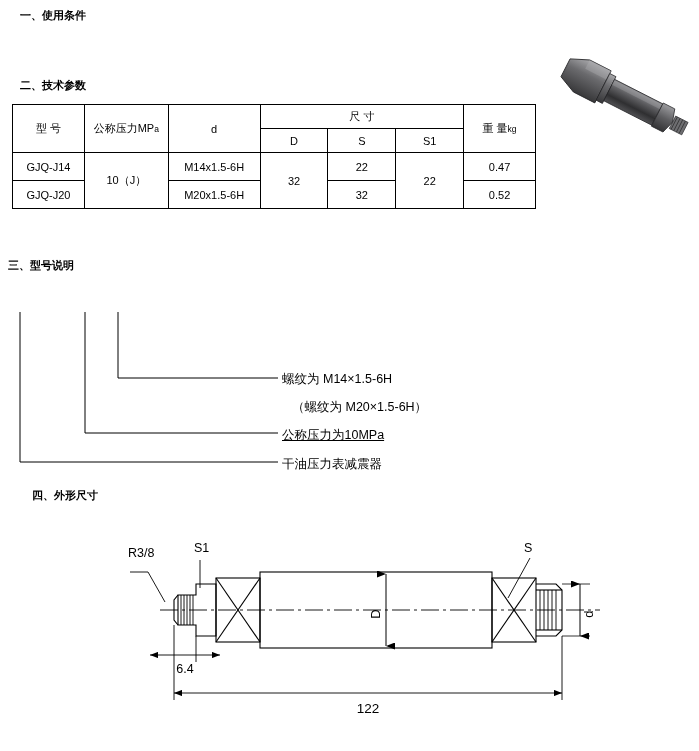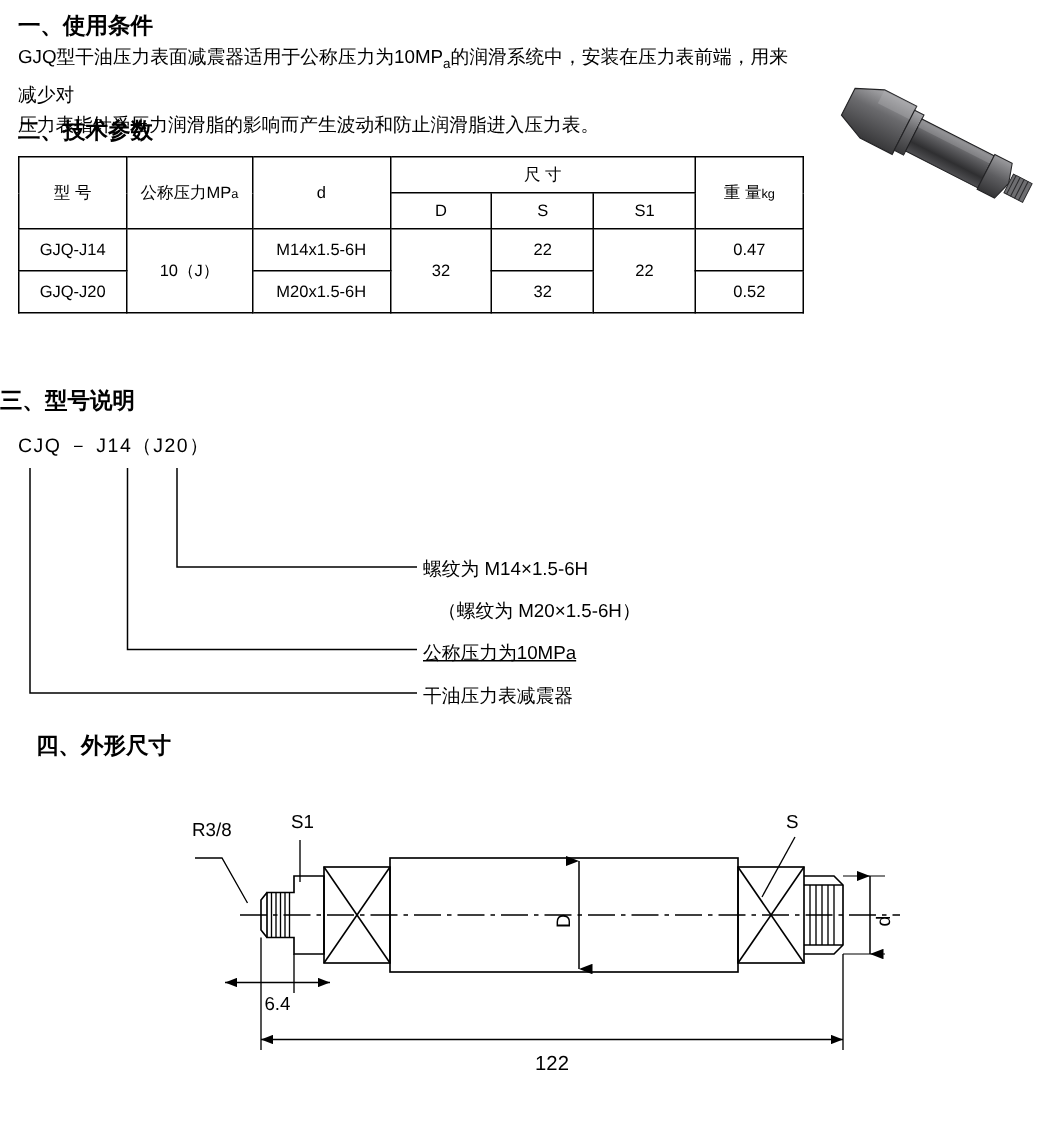--- a/index.html
+++ b/index.html
@@ -9,23 +9,24 @@
     height: 751px;
     background: #ffffff;
     font-family: "Liberation Sans", sans-serif;
     color: #000000;
     position: relative;
     overflow: hidden;
   }
   .page { position: relative; width: 699px; height: 751px; }
 
   .sec-head {
-    font-size: 15px;
+    font-size: 11px;
     font-weight: bold;
     color: #000;
+    margin-left: 8px;
   }
 
   
   #sec1-head { position: absolute; left: 12px; top: 8px; }
   #sec1-body {
     position: absolute; left: 12px; top: 28px; width: 520px;
     font-size: 12.5px; line-height: 20px; color: #000;
   }
   #sec1-body .sub { font-size: 9px; vertical-align: sub; }
 
@@ -78,24 +79,20 @@
   
   #sec4-head { position: absolute; left: 24px; top: 488px; }
   #draw-svg { position: absolute; left: 0px; top: 510px; }
 </style>
 </head>
 <body>
 
 <div class="page">
 
   <div class="sec-head" id="sec1-head">一、使用条件</div>
-  <div id="sec1-body">
-    <span>GJQ型干油压力表面减震器适用于公称压力为10MP</span><span class="sub">a</span><span>的润滑系统中，安装在压力表前端，用来减少对</span><br>
-    <span>压力表指针受压力润滑脂的影响而产生波动和防止润滑脂进入压力表。</span>
-  </div>
 
   <div id="photo-wrap">
     <svg id="photo" viewBox="0 0 146 100">
       <defs>
         <linearGradient id="gBody" x1="0" y1="0" x2="0" y2="1">
           <stop offset="0%" stop-color="#8e8e91"></stop>
           <stop offset="35%" stop-color="#5b5b5e"></stop>
           <stop offset="70%" stop-color="#2f2f31"></stop>
           <stop offset="100%" stop-color="#505053"></stop>
         </linearGradient>
@@ -163,21 +160,20 @@
     <tr class="drow">
       <td>GJQ-J20</td>
       <td>M20x1.5-6H</td>
       <td>32</td>
       <td>0.52</td>
     </tr>
   </tbody>
     </table>
 
   <div class="sec-head" id="sec3-head">三、型号说明</div>
-  <div id="model-code">CJQ  －   J14（J20）</div>
 
   <svg id="sec3-svg" width="699" height="210">
     <g stroke="#000" stroke-width="1" fill="none">
 
       <path d="M118 32 L118 98 L278 98"></path>
 
       <path d="M85 32 L85 153 L278 153"></path>
 
       <path d="M20 32 L20 182 L278 182"></path>
     </g>

